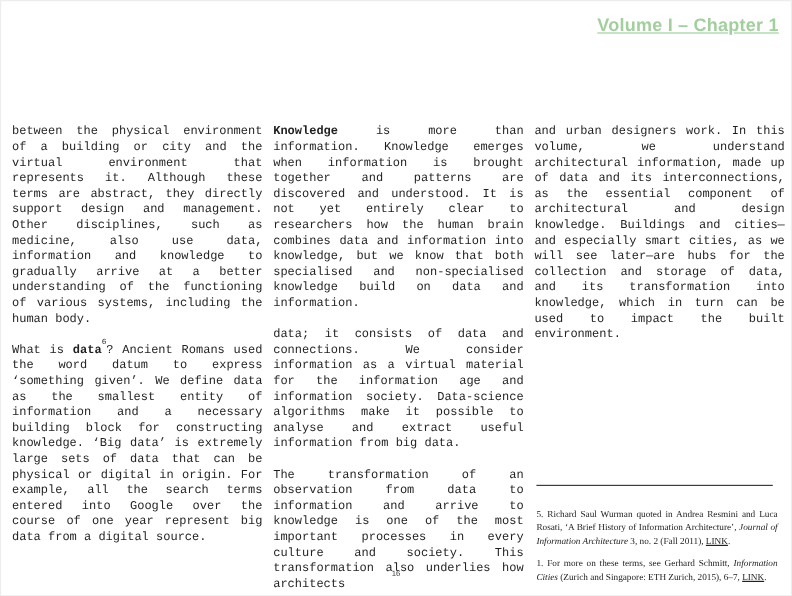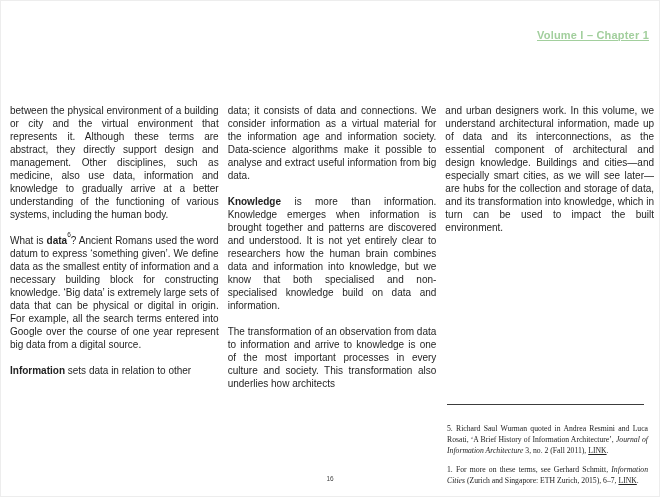--- a/index.html
+++ b/index.html
@@ -8,30 +8,30 @@
     background:#ffffff;
     font-family:"Liberation Sans", sans-serif;
     position:relative; overflow:hidden;
   }
   .page {
     position:absolute; inset:0;
     background:#ffffff;
     box-shadow: inset 0 0 0 1px #ededed;
   }
   .chapter-link {
-    position:absolute; top:29px; right:11px;
-    font-size:11px; font-weight:bold;
+    position:absolute; top:13px; right:11px;
+    font-size:15px; font-weight:bold;
     color:#a2cf9d;
     text-decoration:underline;
     letter-spacing:0.2px;
     cursor:pointer;
   }
   .columns {
     position:absolute; left:10px; top:104px; width:644px;
-    display:flex; gap:9px;
+    display:flex; gap:9px;font-family:Liberation Mono, monospace;
   }
   .col {
     flex:1;
     font-size:10px; line-height:13px;
     color:#1f1f1f;
     text-align:justify;
   }
   .col p { margin:0 0 13px 0; }
   .col p:last-child { margin-bottom:0; }
   .col strong { font-weight:bold; }
@@ -65,26 +65,25 @@
 
 <div class="page">
 
   <a class="chapter-link">Volume I – Chapter 1</a>
 
   <div class="columns">
 
     <div class="col">
       <p><span>between the physical environment of a building or city and the virtual environment that represents it. Although these terms are abstract, they directly support design and management. Other disciplines, such as medicine, also use data, information and knowledge to gradually arrive at a better understanding of the functioning of various systems, including the human body.</span></p>
       <p><span>What is </span><strong>data</strong><sup class="fn-ref">6</sup><span>? Ancient Romans used the word datum to express ‘something given’. We define data as the smallest entity of information and a necessary building block for constructing knowledge. ‘Big data’ is extremely large sets of data that can be physical or digital in origin. For example, all the search terms entered into Google over the course of one year represent big data from a digital source.</span></p>
-      <p><strong>Information</strong><span> sets data in relation to other</span></p>
     </div>
 
     <div class="col">
+      <p><strong>Knowledge</strong><span> is more than information. Knowledge emerges when information is brought together and patterns are discovered and understood. It is not yet entirely clear to researchers how the human brain combines data and information into knowledge, but we know that both specialised and non-specialised knowledge build on data and information.</span></p>
       <p><span>data; it consists of data and connections. We consider information as a virtual material for the information age and information society. Data-science algorithms make it possible to analyse and extract useful information from big data.</span></p>
-      <p><strong>Knowledge</strong><span> is more than information. Knowledge emerges when information is brought together and patterns are discovered and understood. It is not yet entirely clear to researchers how the human brain combines data and information into knowledge, but we know that both specialised and non-specialised knowledge build on data and information.</span></p>
       <p><span>The transformation of an observation from data to information and arrive to knowledge is one of the most important processes in every culture and society. This transformation also underlies how architects</span></p>
     </div>
 
     <div class="col">
       <p><span>and urban designers work. In this volume, we understand architectural information, made up of data and its interconnections, as the essential component of architectural and design knowledge. Buildings and cities—and especially smart cities, as we will see later—are hubs for the collection and storage of data, and its transformation into knowledge, which in turn can be used to impact the built environment.</span></p>
     </div>
 
   </div>
 
   <div class="footnote-rule"></div>

